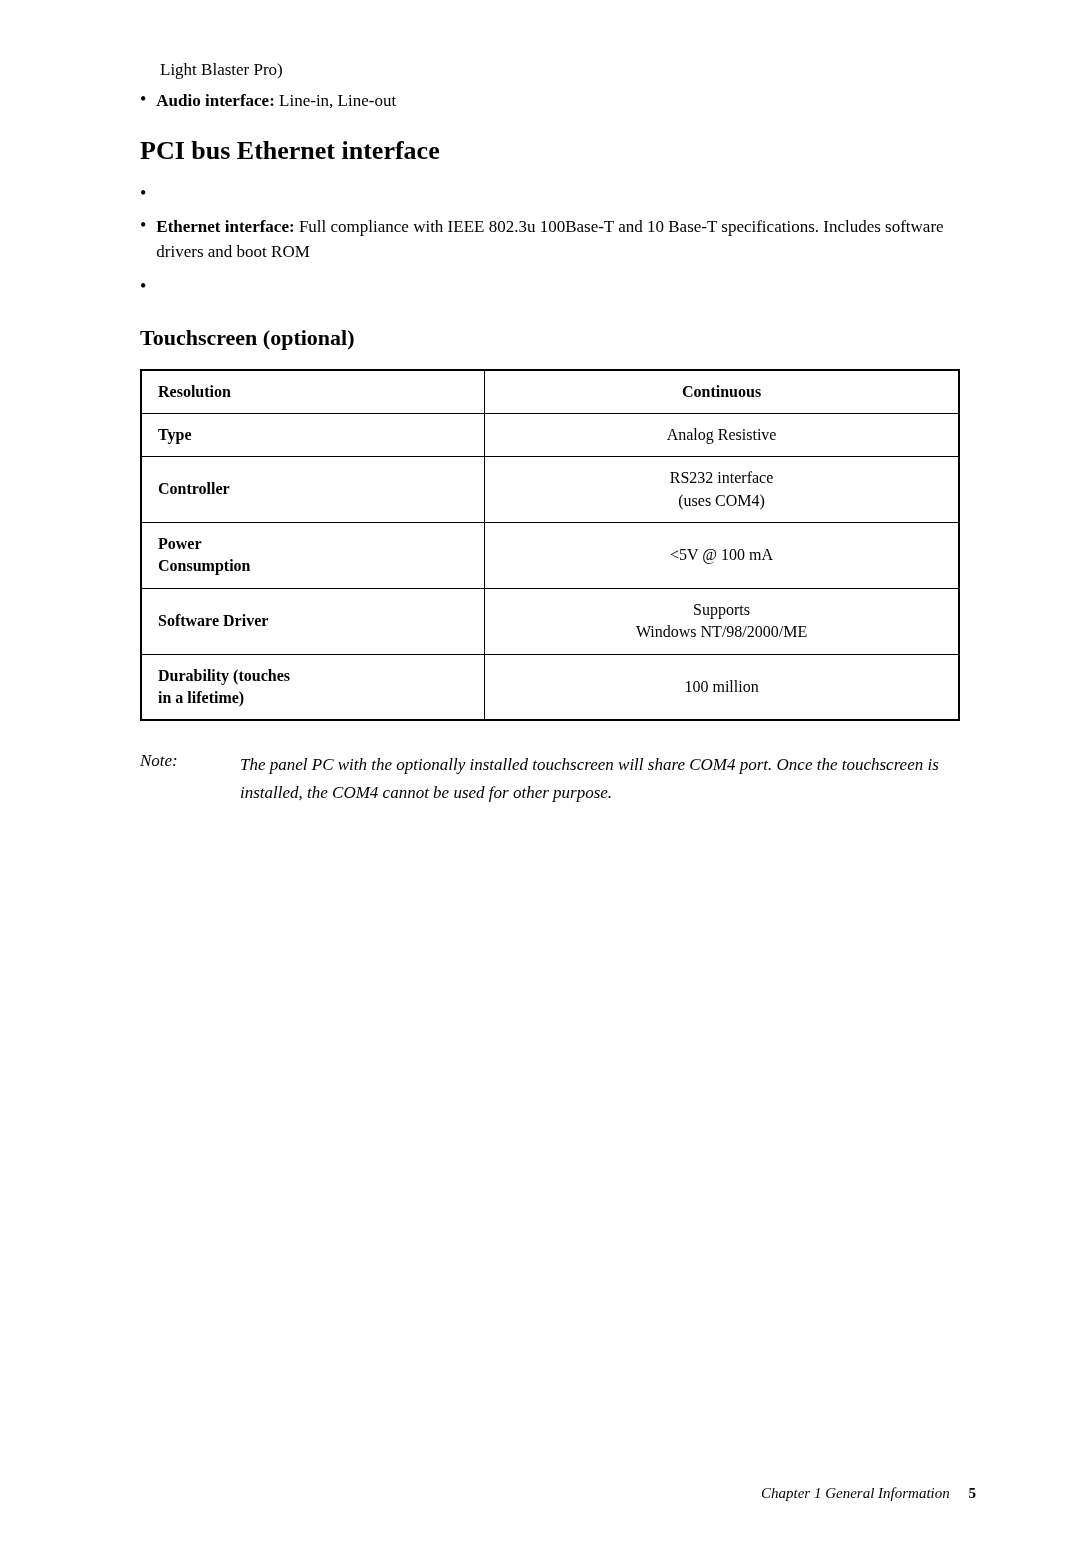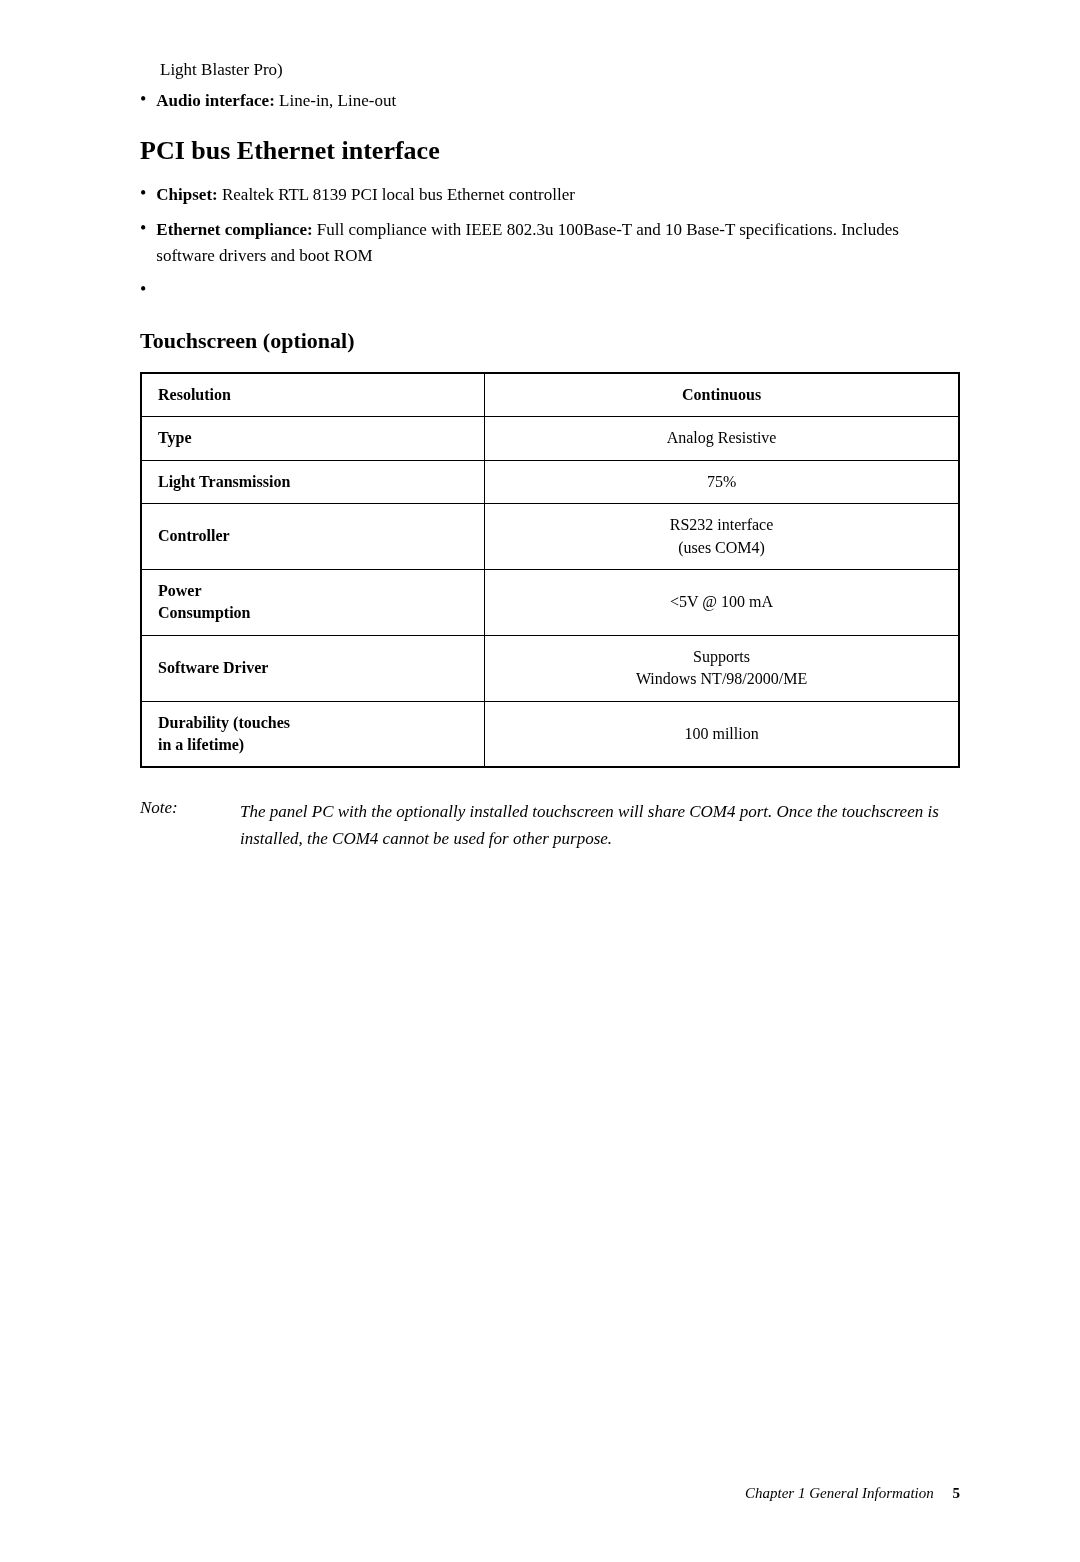--- a/index.html
+++ b/index.html
@@ -103,21 +103,21 @@
 
     .note-text {
       font-style: italic;
       font-size: 17px;
       line-height: 1.6;
     }
 
     .footer {
       position: absolute;
       bottom: 60px;
-      right: 120px;
+      right: 104px;
       font-size: 15px;
       font-style: italic;
       color: #000;
     }
 
     .footer-page {
       font-weight: bold;
       font-style: normal;
     }
   </style>
@@ -131,54 +131,46 @@
   <span class="bullet-text">
     <strong>Audio interface:</strong>
     <span>Line-in, Line-out</span>
   </span>
 </div>
 
 <h2 class="section-heading">PCI bus  Ethernet  interface</h2>
 
 <div class="bullet-item">
   <span class="bullet-symbol">•</span>
-  <span class="bullet-text">
-    <strong>Chipset:</strong>
-    <span>Realtek RTL 8139 PCI local bus Ethernet controller</span>
-  </span>
 </div>
 
 <div class="bullet-item">
   <span class="bullet-symbol">•</span>
   <span class="bullet-text">
-    <strong>Ethernet compliance:</strong>
+    <strong>Ethernet interface:</strong>
     <span>Full compliance with IEEE 802.3u 100Base-T and 10 Base-T specifications. Includes software drivers and boot ROM</span>
   </span>
 </div>
 
 <div class="bullet-item">
   <span class="bullet-symbol">•</span>
 </div>
 
 <h2 class="sub-heading">Touchscreen  (optional)</h2>
 
 <div class="table-container">
   <table>
     <tbody>
       <tr>
         <td class="col-label">Resolution</td>
         <td class="col-value">Continuous</td>
       </tr>
       <tr>
         <td class="col-label">Type</td>
         <td class="col-value">Analog Resistive</td>
-      </tr>
-      <tr>
-        <td class="col-label">Light Transmission</td>
-        <td class="col-value">75%</td>
       </tr>
       <tr>
         <td class="col-label">Controller</td>
         <td class="col-value">RS232 interface<br>(uses COM4)</td>
       </tr>
       <tr>
         <td class="col-label">Power<br>Consumption</td>
         <td class="col-value">&lt;5V @ 100 mA</td>
       </tr>
       <tr>

